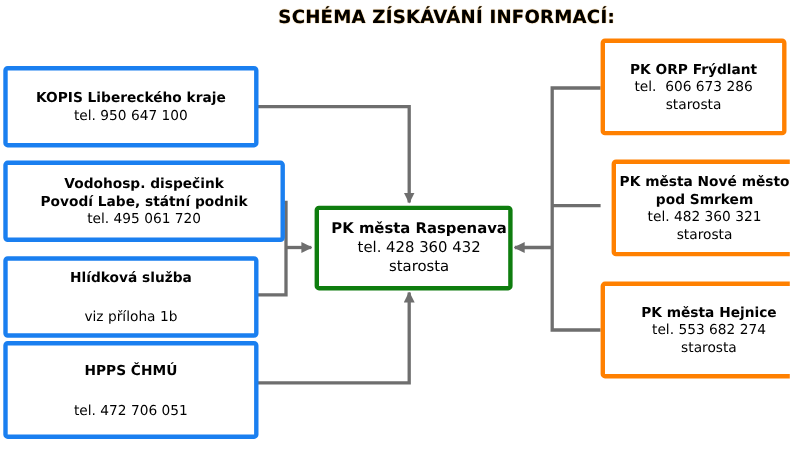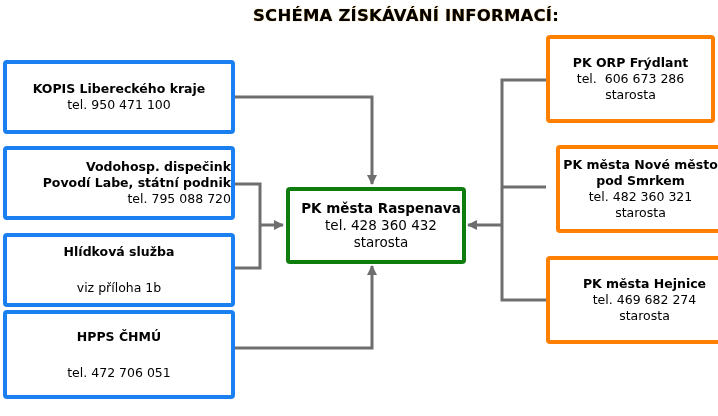--- a/index.html
+++ b/index.html
@@ -39,27 +39,27 @@
     <path d="M234,348 H372 V266" marker-end="url(#arr)"></path>
 
     <path d="M546,80 H502 V300 H546"></path>
     <path d="M502,187 H546"></path>
     <path d="M502,225 H468" marker-end="url(#arr)"></path>
   </g>
 </svg>
 
 <div class="box blue" style="left:3px;top:60px;width:232px;height:74px;">
   <div class="name">KOPIS Libereckého kraje</div>
-  <div>tel. 950 471 100</div>
+  <div>tel. 950 647 100</div>
 </div>
 
-<div class="box blue" style="left:3px;top:146px;width:232px;height:74px;align-items:flex-end;">
+<div class="box blue" style="left:3px;top:146px;width:256px;height:74px;">
   <div class="name">Vodohosp. dispečink</div>
   <div class="name">Povodí Labe, státní podnik</div>
-  <div>tel. 795 088 720</div>
+  <div>tel. 495 061 720</div>
 </div>
 
 <div class="box blue" style="left:3px;top:233px;width:232px;height:74px;gap:20px;">
   <div class="name">Hlídková služba</div>
   <div>viz příloha 1b</div>
 </div>
 
 <div class="box blue" style="left:3px;top:310px;width:232px;height:89px;gap:20px;">
   <div class="name">HPPS ČHMÚ</div>
   <div>tel. 472 706 051</div>
@@ -79,15 +79,15 @@
 
 <div class="box orange" style="left:546px;top:145px;width:169px;height:88px;margin-left:10px;">
   <div class="name">PK města Nové město</div>
   <div class="name">pod Smrkem</div>
   <div>tel. 482 360 321</div>
   <div>starosta</div>
 </div>
 
 <div class="box orange" style="left:546px;top:256px;width:197px;height:88px;">
   <div class="name">PK města Hejnice</div>
-  <div>tel. 469 682 274</div>
+  <div>tel. 553 682 274</div>
   <div>starosta</div>
 </div>
 
 </body></html>

